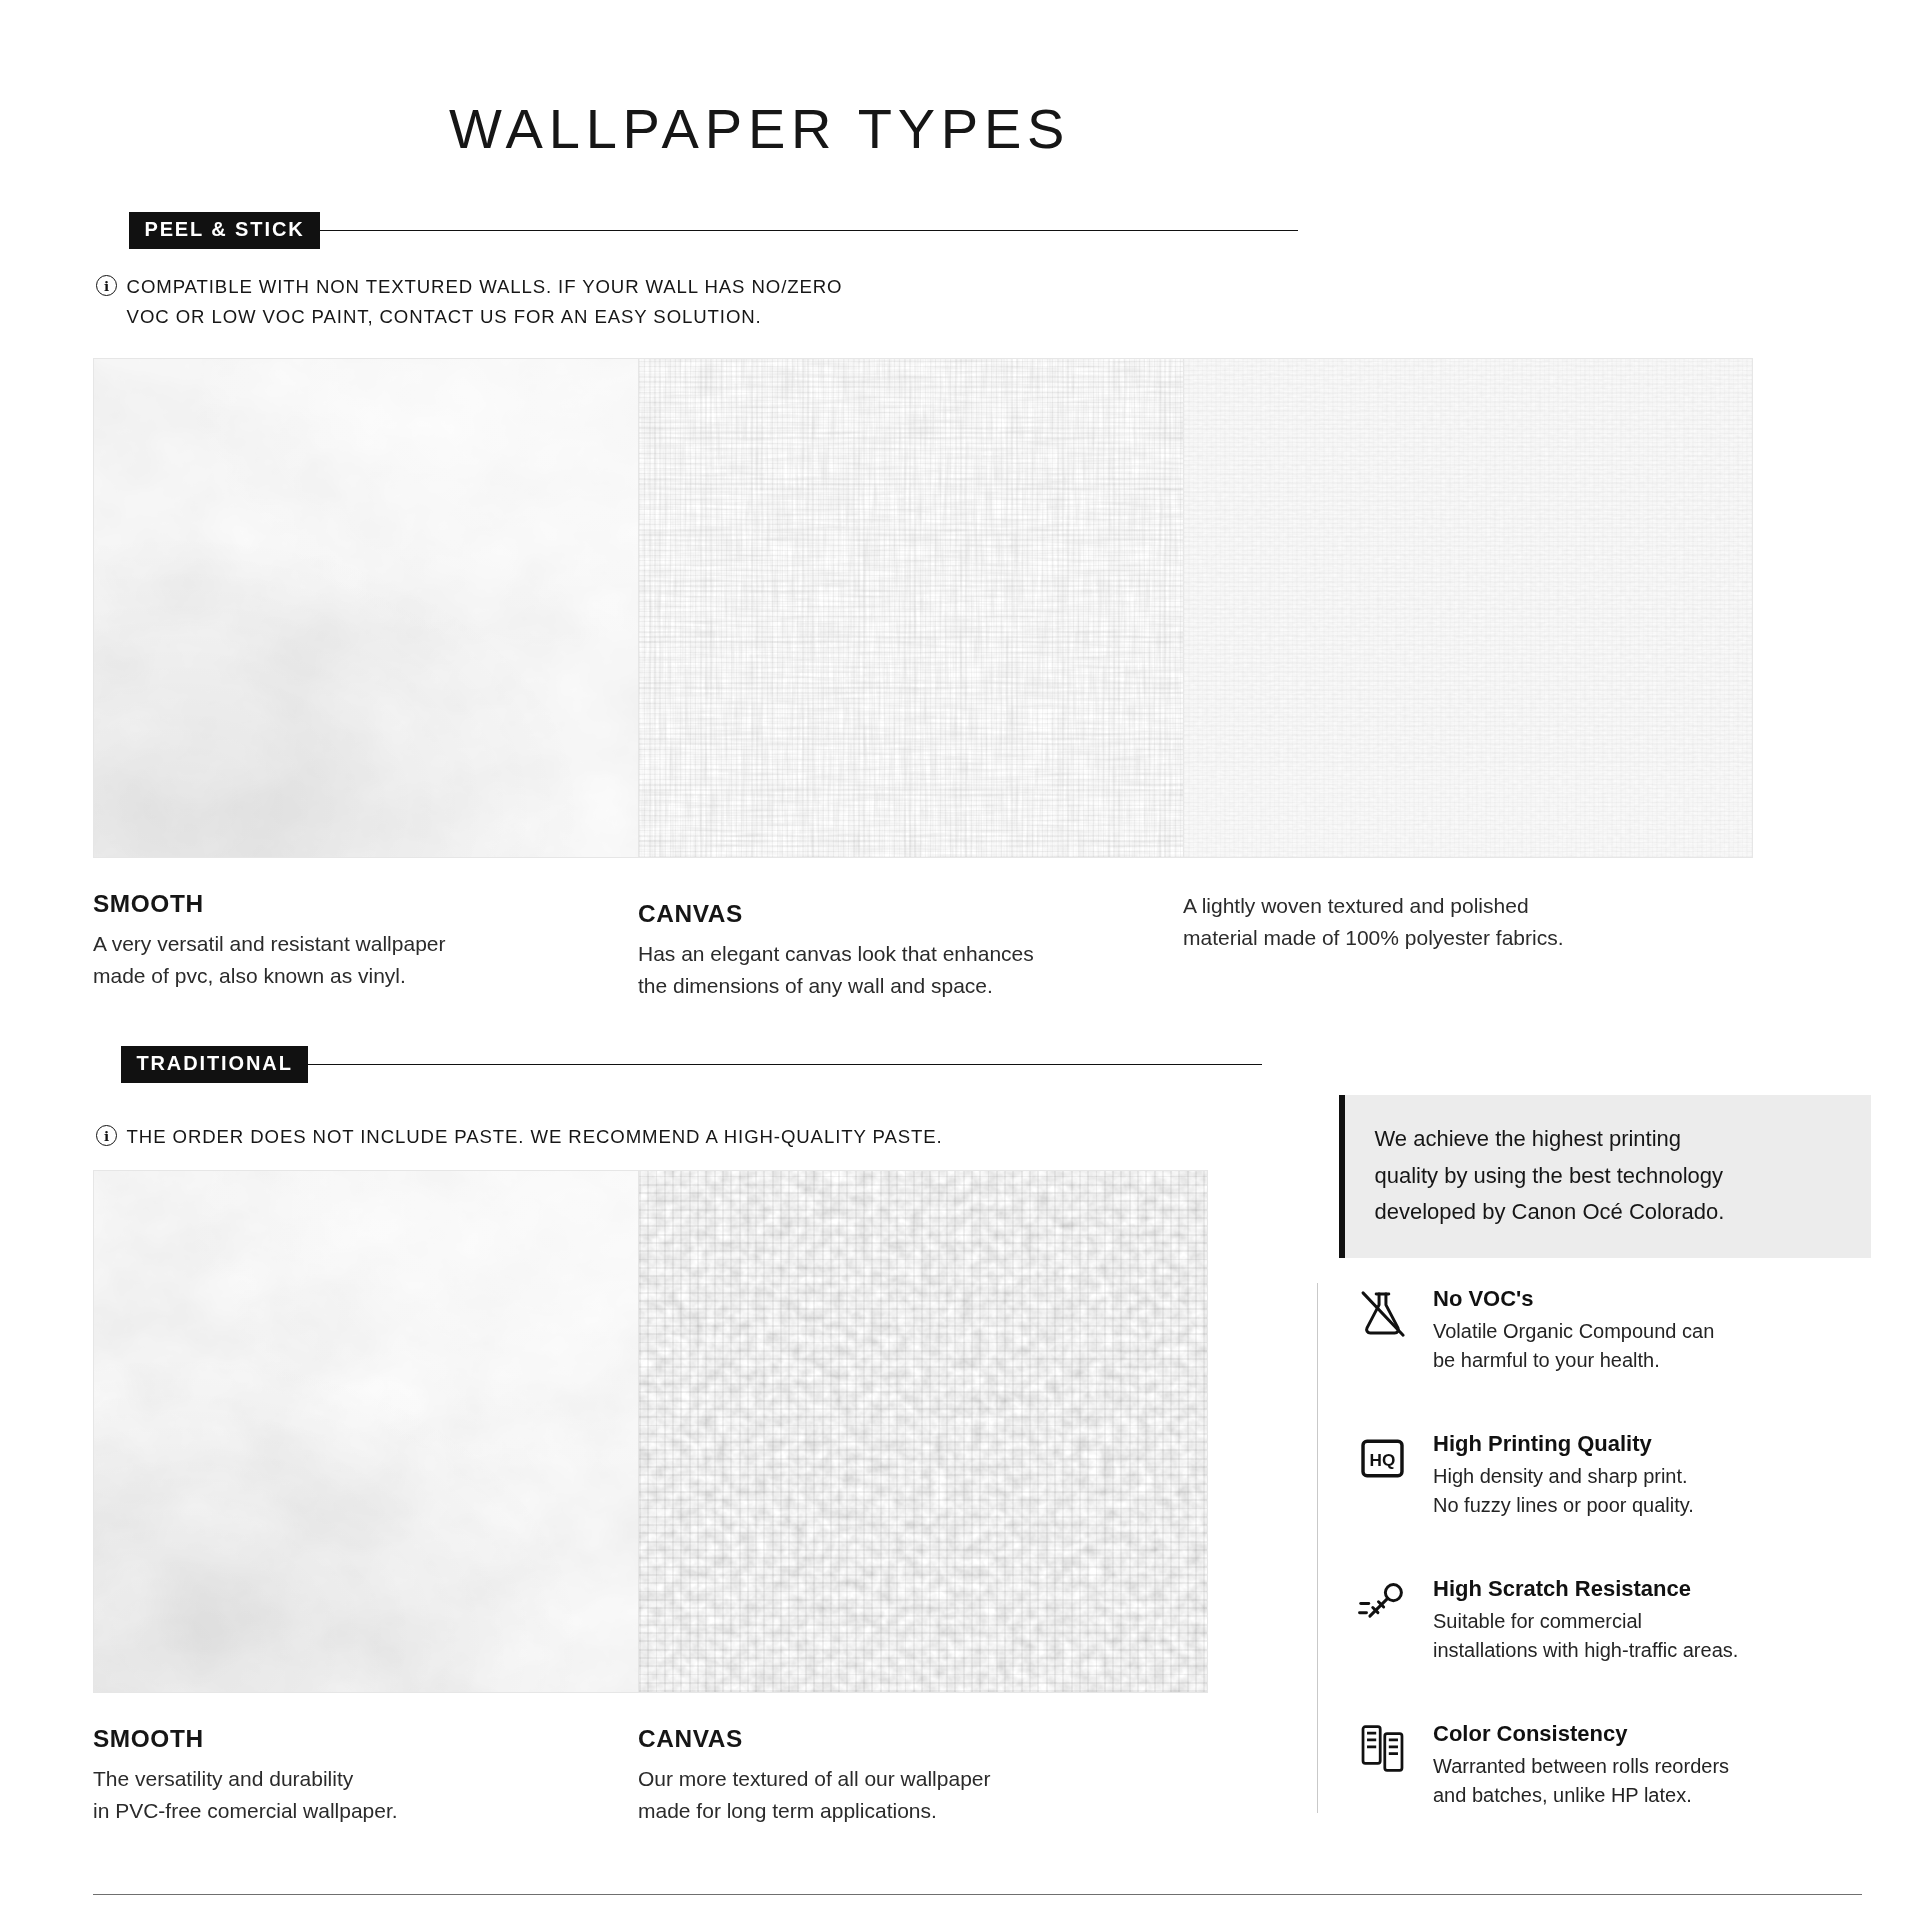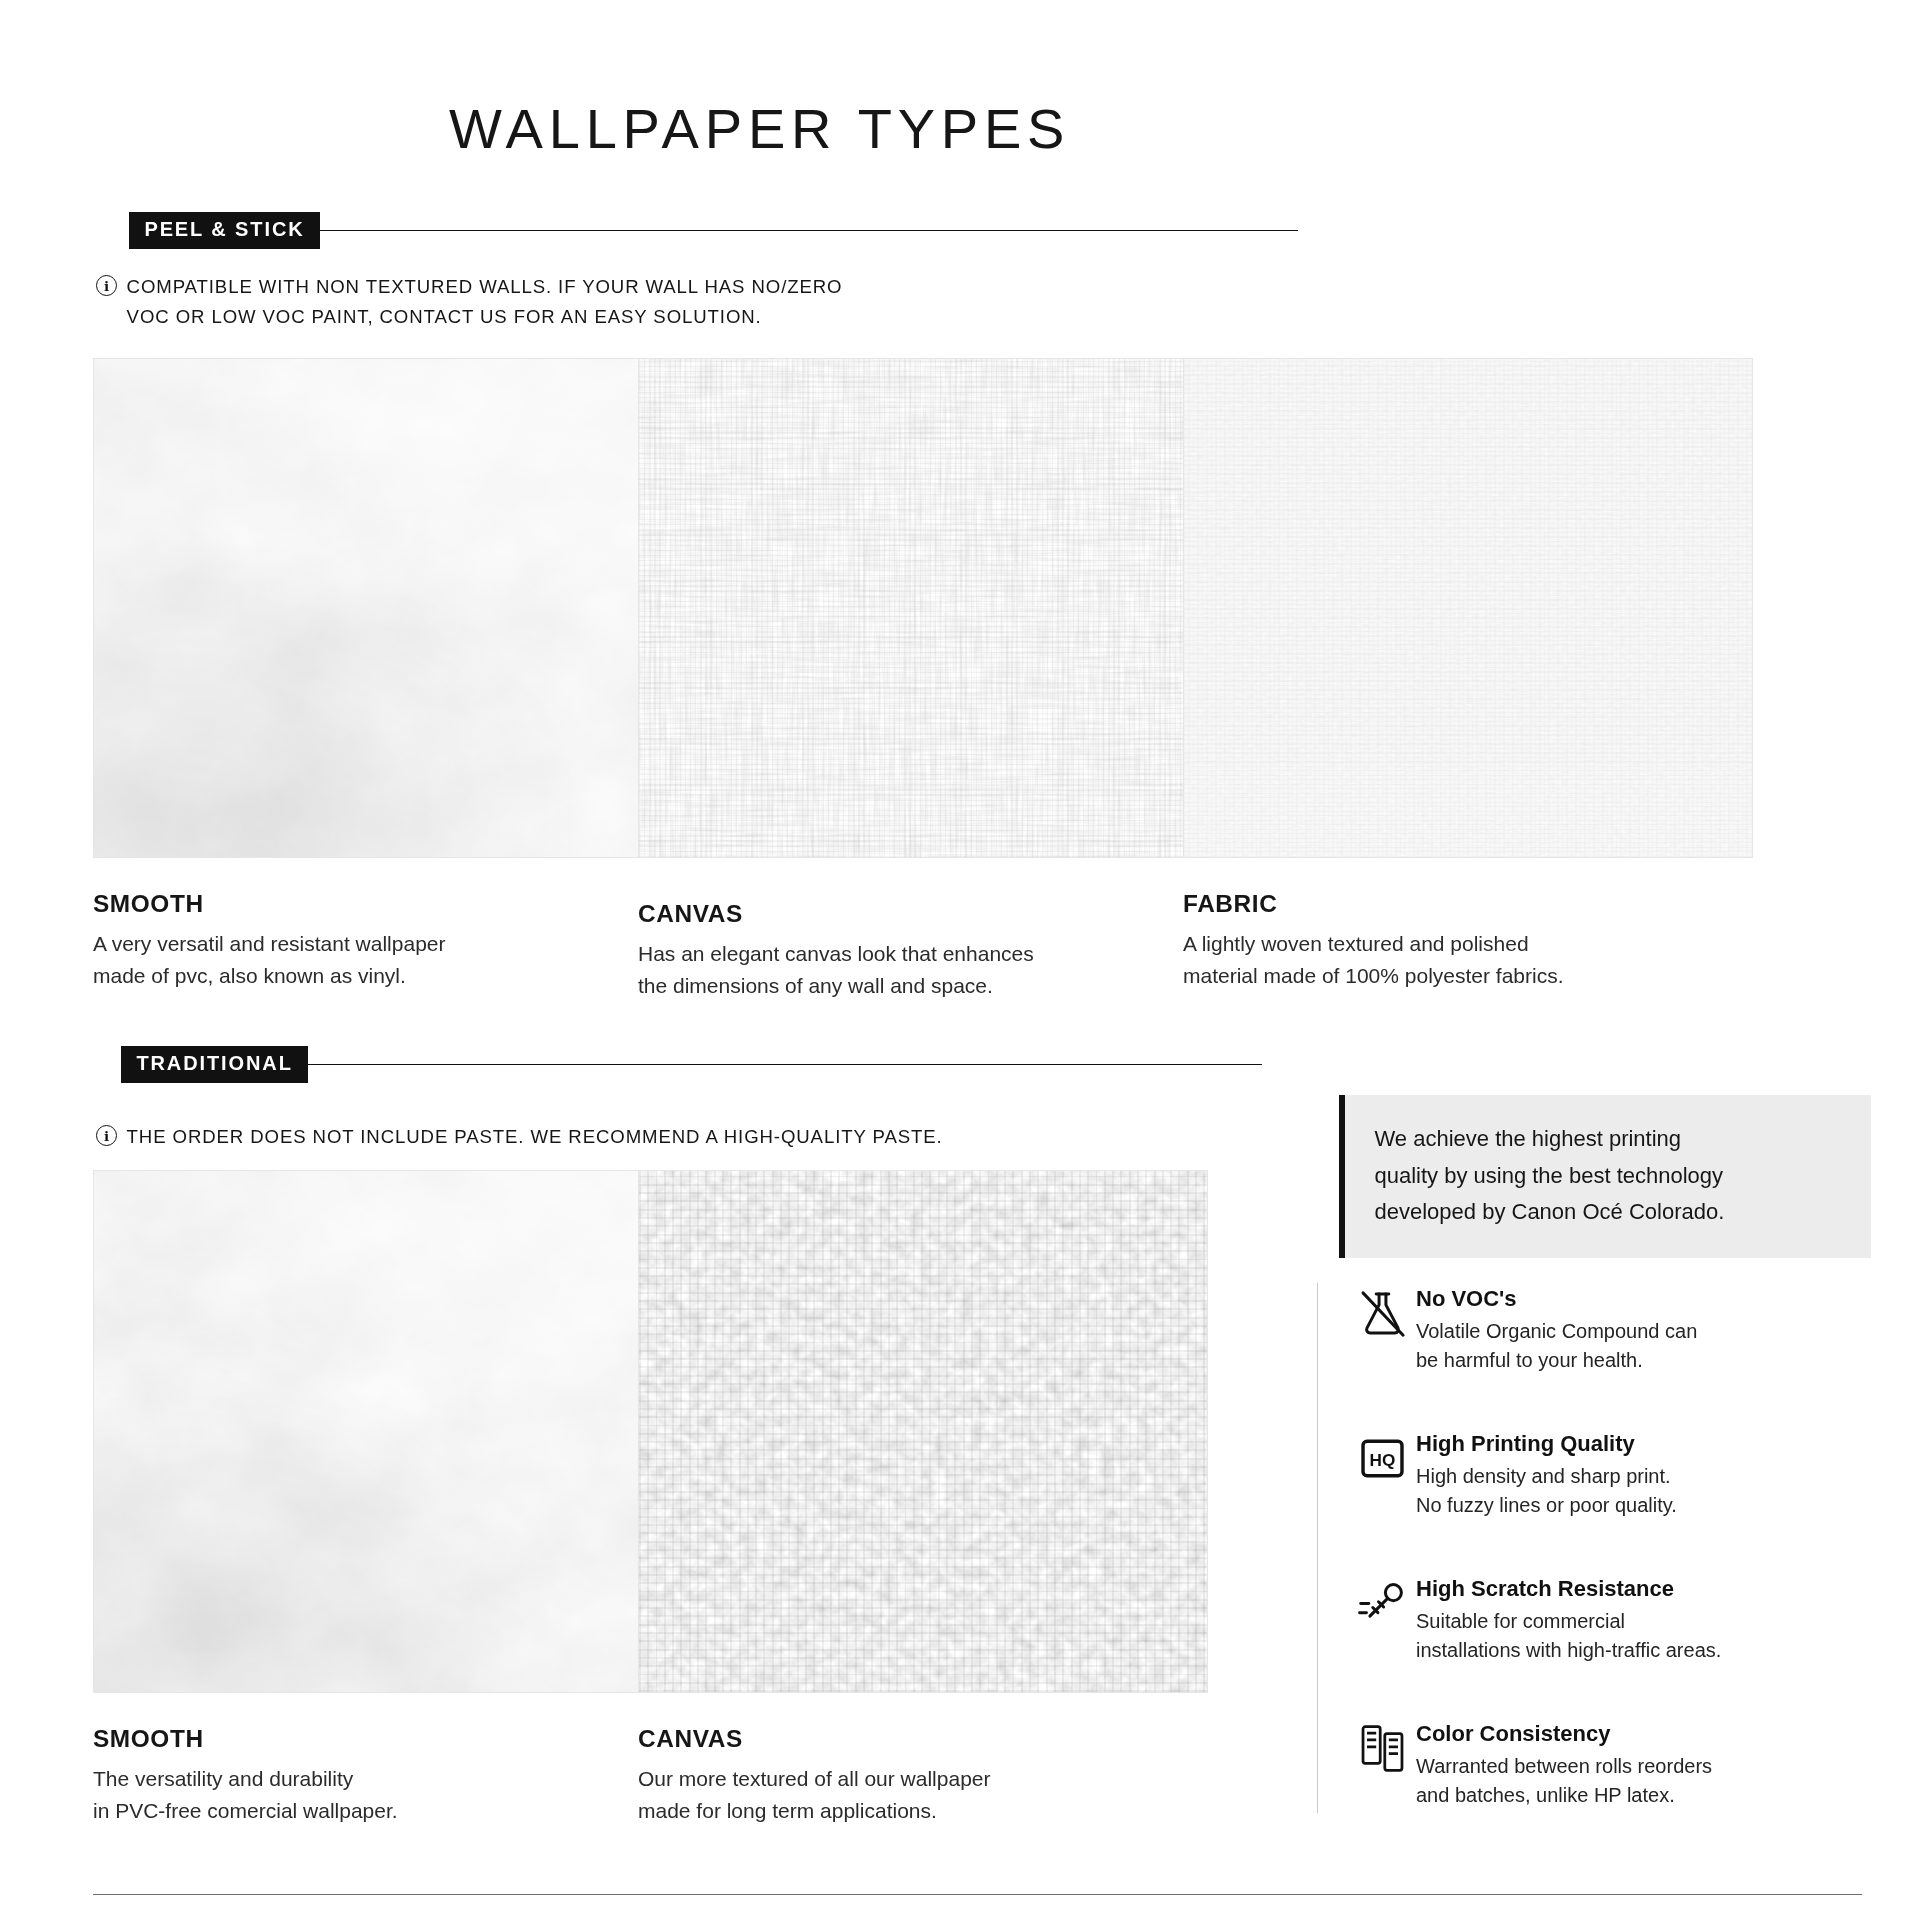--- a/index.html
+++ b/index.html
@@ -75,21 +75,21 @@
     border-left: 6.4px solid #111;
     padding: 26px 26px 27px 29.5px;
   }
   .callout-text { font-size: 22px; line-height: 1.66; color: #161616; white-space: pre-line; }
 
   .features {
     position: absolute; left: 1317px; top: 1283px; width: 544px;
     border-left: 1.3px solid var(--divider, #c9c9c9);
     display: flex; flex-direction: column; gap: 56px; padding: 2.6px 0;
   }
-  .feature { display: flex; align-items: flex-start; gap: 6px; padding-left: 37px; }
+  .feature { display: flex; align-items: flex-start; gap: 23px; padding-left: 37px; }
   .feature-icon { flex: none; width: 55px; height: 55px; }
   .feature-icon svg { width: 100%; height: 100%; display: block; }
   .feature-body { flex: 1; }
   .feature-title { font-size: 22px; font-weight: 700; color: #111; }
   .feature-desc { margin-top: 5.1px; font-size: 20px; line-height: 1.45; color: #242424; white-space: pre-line; }
 
   .footer-line { position: absolute; left: 93px; top: 1894px; width: 1769px; border-top: 1.3px solid var(--footer-line, #6f6f6f); }
 
   .svg-defs { position: absolute; width: 0; height: 0; overflow: hidden; }
 </style>
@@ -199,21 +199,20 @@
     </div>
 
     <div class="col">
       <div class="swatch swatch-peel">
         <svg class="tex" preserveAspectRatio="none" viewBox="0 0 886 776" width="569" height="498">
             <rect width="100%" height="100%" filter="url(#texLinen)"></rect>
           </svg>
         <div class="overlay linen"></div>
       </div>
       <div class="cap">
-        <div class="cap-title">FABRIC</div>
         <div class="cap-desc">A lightly woven textured and polished
 material made of 100% polyester fabrics.</div>
       </div>
     </div>
 
   </div>
 
   <div class="section-header sh-trad">
     <div class="section-label">TRADITIONAL</div>
     <div class="section-line"></div>

